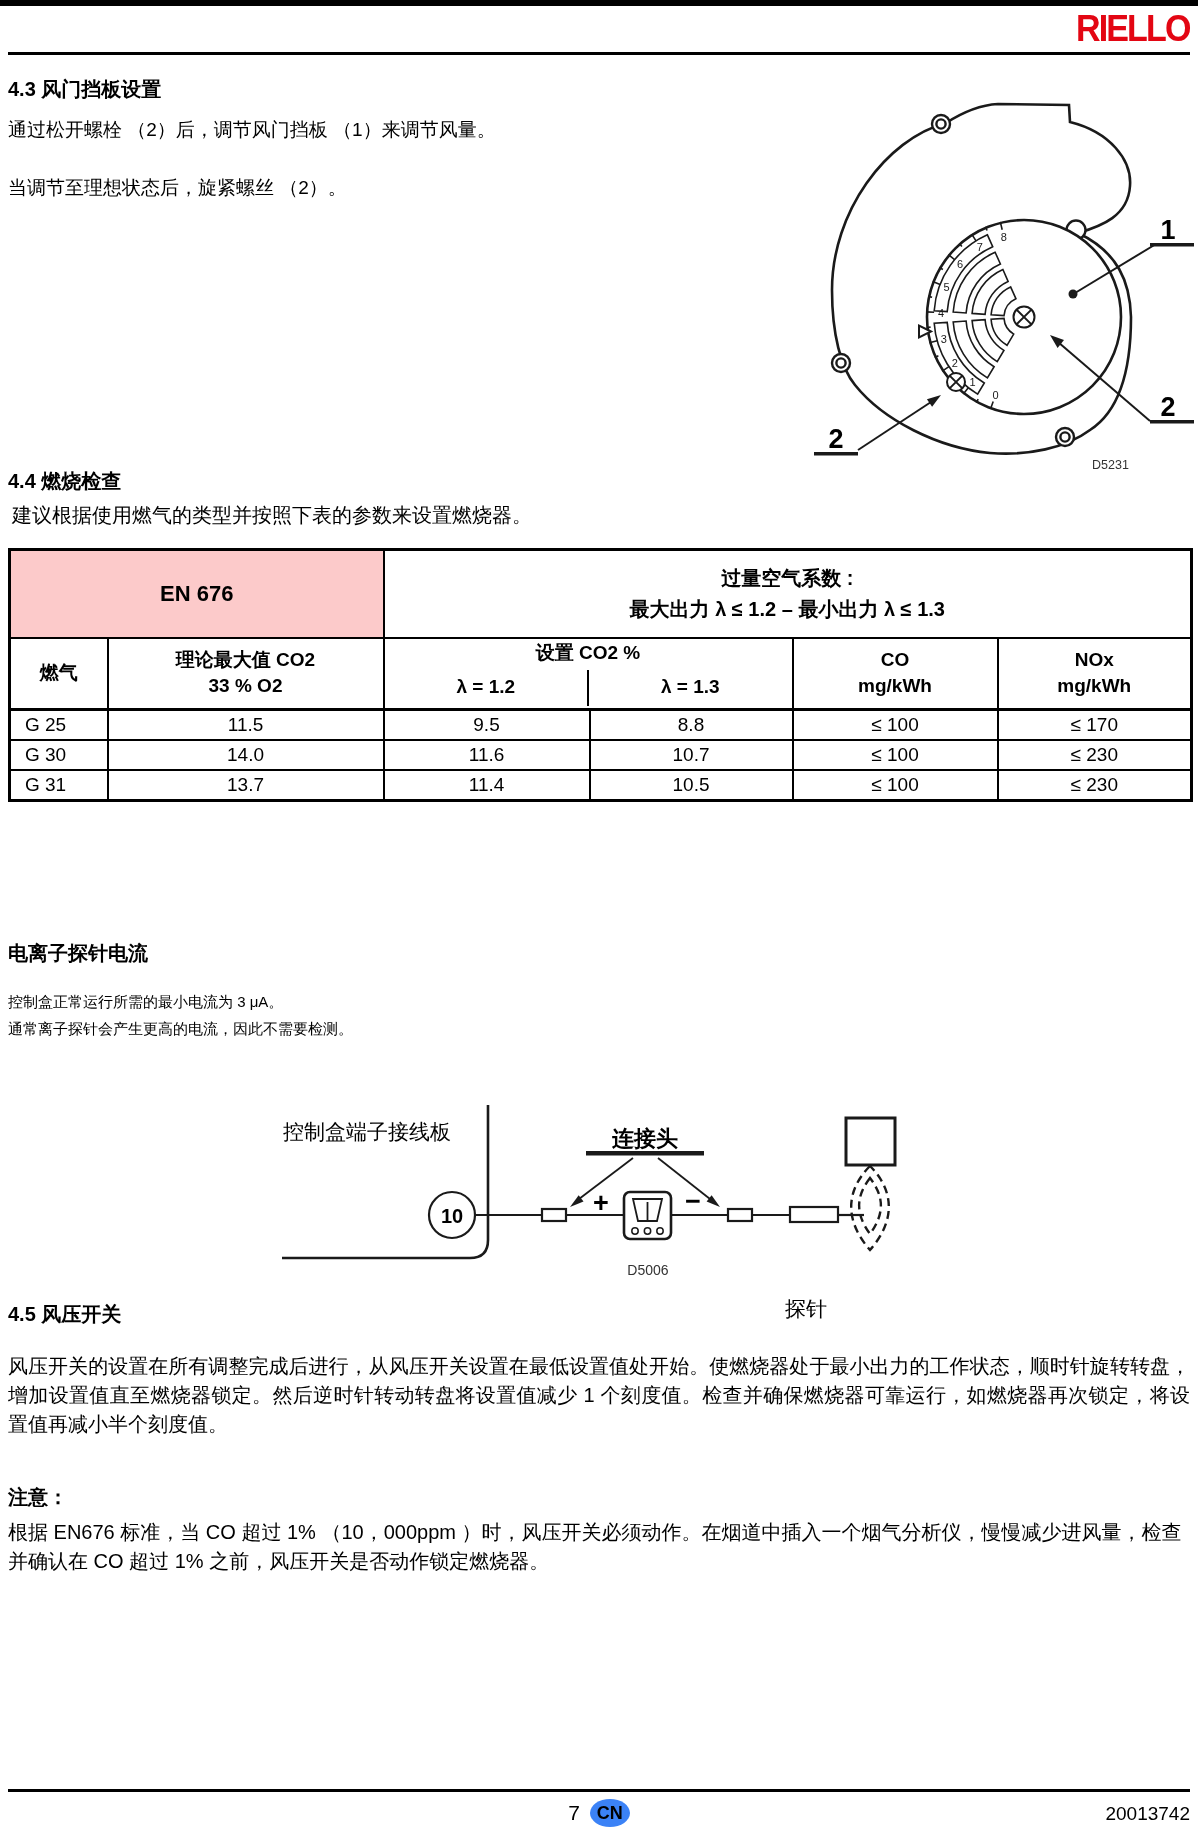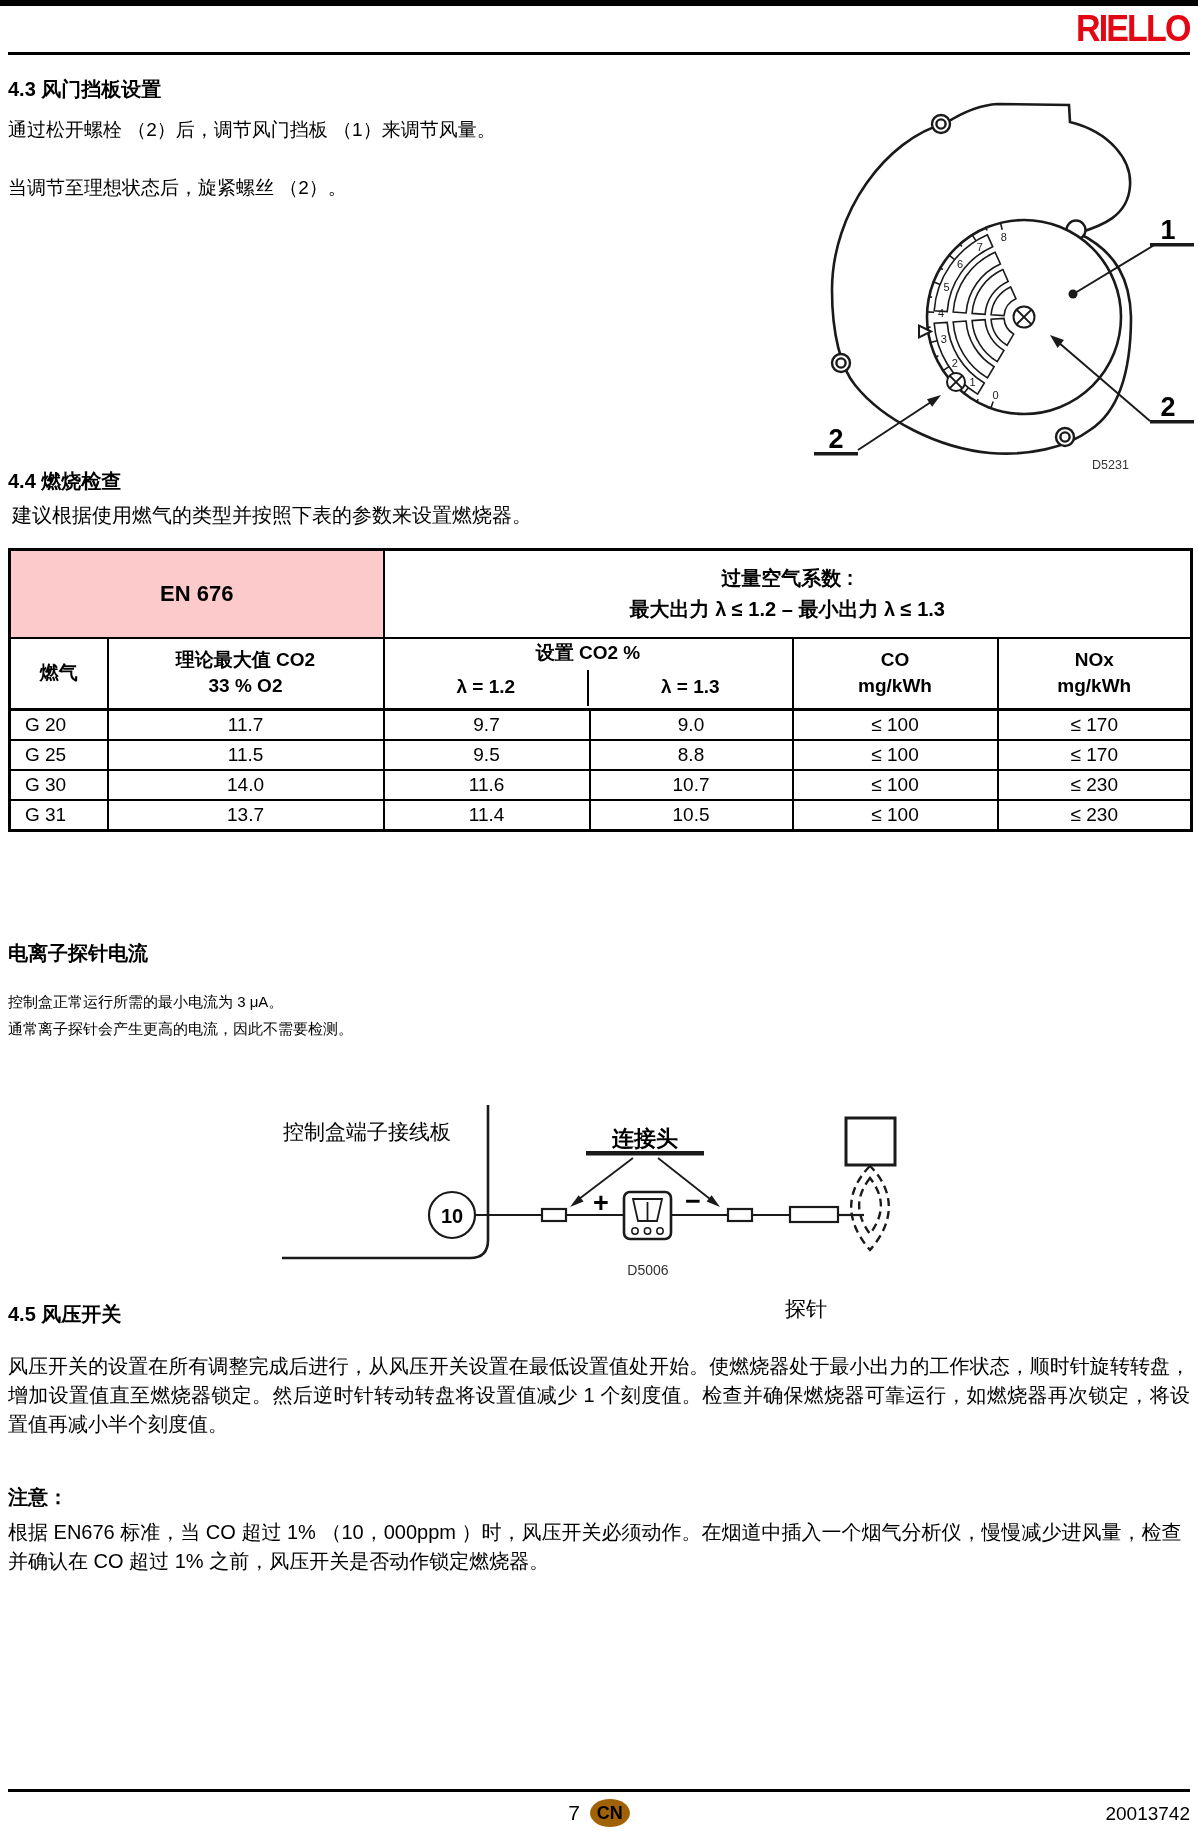--- a/index.html
+++ b/index.html
@@ -45,21 +45,21 @@
   #ion-p{left:8px;top:988px;width:1182px;font-size:15px;line-height:27px;}
   #wire-fig{left:230px;top:1100px;width:680px;height:240px;}
   #h45{left:8px;top:1301px;}
   #p45{left:8px;top:1352px;width:1182px;font-size:20px;line-height:29px;text-align:justify;}
   #note-title{left:8px;top:1484px;}
   #note-p{left:8px;top:1518px;width:1182px;font-size:20px;line-height:29px;}
   
   #footer-rule{left:8px;top:1789px;width:1182px;height:3px;background:#000;}
   #footer-center{left:499px;top:1799px;width:200px;display:flex;align-items:center;justify-content:center;gap:10px;}
   #page-num{font-size:21px;}
-  #lang-badge{width:40px;height:28px;background:#a16207;border-radius:50%;
+  #lang-badge{width:40px;height:28px;background:#3b82f6;border-radius:50%;
     display:flex;align-items:center;justify-content:center;font-weight:bold;font-size:18px;}
   #doc-num{right:8px;top:1803px;font-size:19px;}
   svg text{font-family:"Liberation Sans","DejaVu Sans",sans-serif;}
 </style>
 </head>
 <body>
 
 <div id="page">
 
   <div class="abs" id="top-bar"></div>
@@ -197,28 +197,20 @@
         <td class="hdr2 b3-b">
           <div>CO</div>
           <div>mg/kWh</div>
         </td>
         <td class="hdr2 b3-b b3-r">
           <div>NOx</div>
           <div>mg/kWh</div>
         </td>
       </tr>
       <tr class="data-row">
-        <td class="gas-cell b3-l">G 20</td>
-        <td>11.7</td>
-        <td>9.7</td>
-        <td>9.0</td>
-        <td>≤ 100</td>
-        <td class="b3-r">≤ 170</td>
-      </tr>
-      <tr class="data-row">
         <td class="gas-cell b3-l">G 25</td>
         <td>11.5</td>
         <td>9.5</td>
         <td>8.8</td>
         <td>≤ 100</td>
         <td class="b3-r">≤ 170</td>
       </tr>
       <tr class="data-row">
         <td class="gas-cell b3-l">G 30</td>
         <td>14.0</td>

